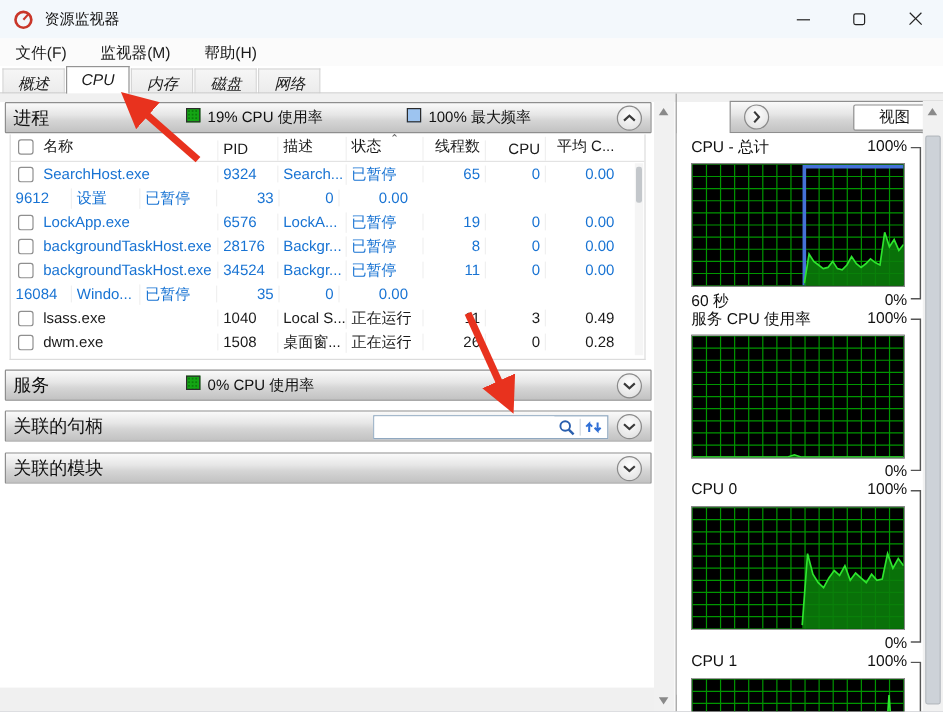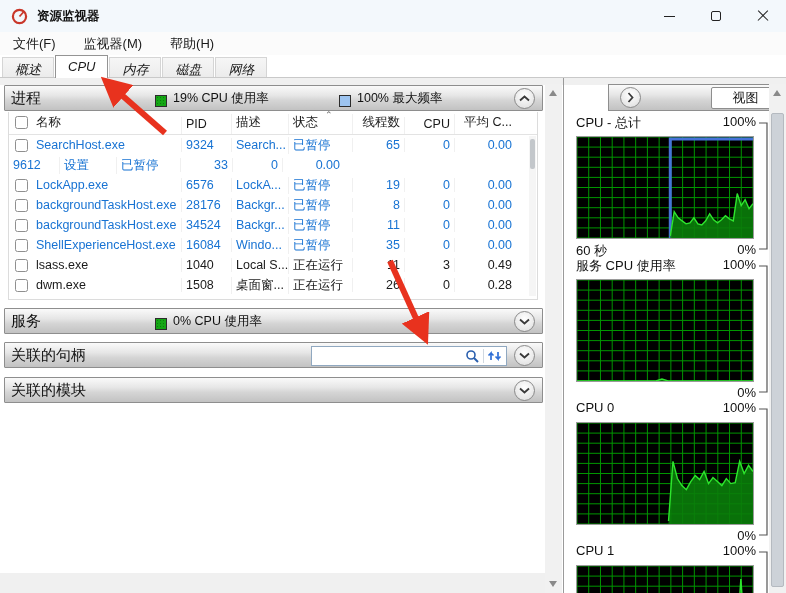--- a/index.html
+++ b/index.html
@@ -5,21 +5,21 @@
   * { margin:0; padding:0; box-sizing:border-box; }
   html,body { background:#dfe3e8; }
   body { font-family:"Liberation Sans","DejaVu Sans",sans-serif; }
   #root { position:relative; width:786px; height:593px; background:#ffffff;
           outline:1px solid #8f8f8f; overflow:hidden; font-size:12.5px; color:#1a1a1a; }
 
   
   .titlebar { position:absolute; left:0; top:0; width:786px; height:32px; background:#f3f8fc;
               display:flex; align-items:center; }
   .app-icon { width:17px; height:17px; margin-left:11px; position:relative; }
-  .title-text { margin-left:9px; font-size:12.5px; color:#111;font-weight:bold; }
+  .title-text { margin-left:9px; font-size:12.5px; color:#111; }
   .win-btn { position:absolute; top:0; width:46px; height:32px; display:flex; align-items:center; justify-content:center; }
   .glyph-min { width:11px; height:1px; background:#222; }
   .glyph-max { width:10px; height:10px; border:1.2px solid #222; border-radius:2px; }
   .glyph-close { position:relative; width:12px; height:12px; }
   .glyph-close::before,.glyph-close::after { content:""; position:absolute; left:-1px; top:5px; width:14px; height:1.3px; background:#222; }
   .glyph-close::before { transform:rotate(45deg);} .glyph-close::after{ transform:rotate(-45deg);}
 
   
   .menubar { position:absolute; left:0; top:32px; width:786px; height:23px; background:#fbfbfb;
              display:flex; align-items:center; gap:20px; padding-left:9px; font-size:13px; }
@@ -31,21 +31,21 @@
          background:linear-gradient(#f6f6f6,#ebebeb); margin-right:1px;font-style:italic; }
   .tab.active { height:23px; background:#ffffff; border:1px solid #949494; border-bottom:none; position:relative; z-index:3; }
   .tab-underline { position:absolute; left:0; top:77px; width:786px; height:1px; background:#c9c9c9; }
   .subtab-strip { position:absolute; left:0; top:78px; width:786px; height:7px; background:#f0f0f0; }
 
   
   .bar { position:absolute; left:4px; width:539px; height:26px;
          background:linear-gradient(#fafafa,#e6e6e6 40%,#d5d5d5 60%,#c2c2c2);
          border:1px solid #8e8e8e; border-radius:1px; display:flex; align-items:center; }
   .bar-title { font-size:15px; margin-left:6px; color:#111;text-align:right; }
-  .legend { display:flex; align-items:flex-end; position:absolute; }
+  .legend { display:flex; align-items:flex-start; position:absolute; }
   .meter-icon { width:12px; height:12px; border:1px solid #2c2c2c; margin-right:6px; }
   .meter-green { background:#14a614; background-image:radial-gradient(#0b7d0b 1px, transparent 1px); background-size:3px 3px; }
   .meter-blue  { background:#9dc4f0; }
   .legend-label { font-size:12.5px; color:#111; }
   .chev-btn { position:absolute; right:7px; top:2px; width:21px; height:21px; border-radius:50%;
               border:1px solid #8a8a8a; background:radial-gradient(circle at 50% 35%, #ffffff, #dcdcdc);
               display:flex; align-items:center; justify-content:center; }
 
   
   .proc-table { position:absolute; left:8px; top:112px; width:530px; height:188px; background:#fff;
@@ -232,24 +232,20 @@
           </div>
       <div class="cell c-pid v-pid">34524</div>
       <div class="cell c-desc v-desc">Backgr...</div>
       <div class="cell c-status v-status">已暂停</div>
       <div class="cell c-threads v-threads">11</div>
       <div class="cell c-cpu v-cpu">0</div>
       <div class="cell c-avg v-avg">0.00</div>
     </div>
 
     <div class="t-row suspended">
-      <div class="cell c-name">
-            <span class="checkbox"></span>
-            <span class="v-name">ShellExperienceHost.exe</span>
-          </div>
       <div class="cell c-pid v-pid">16084</div>
       <div class="cell c-desc v-desc">Windo...</div>
       <div class="cell c-status v-status">已暂停</div>
       <div class="cell c-threads v-threads">35</div>
       <div class="cell c-cpu v-cpu">0</div>
       <div class="cell c-avg v-avg">0.00</div>
     </div>
 
     <div class="t-row running">
       <div class="cell c-name">

